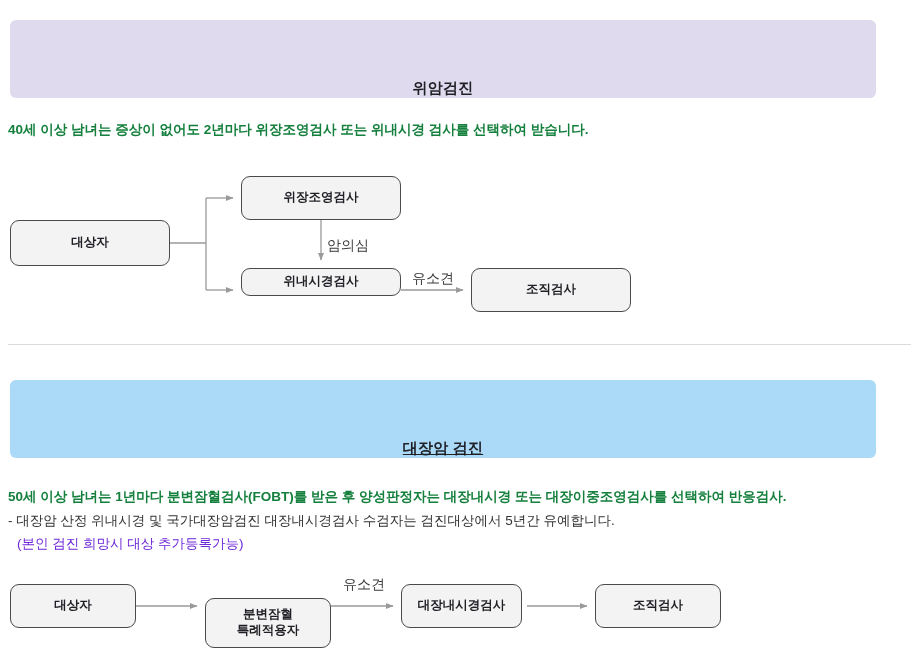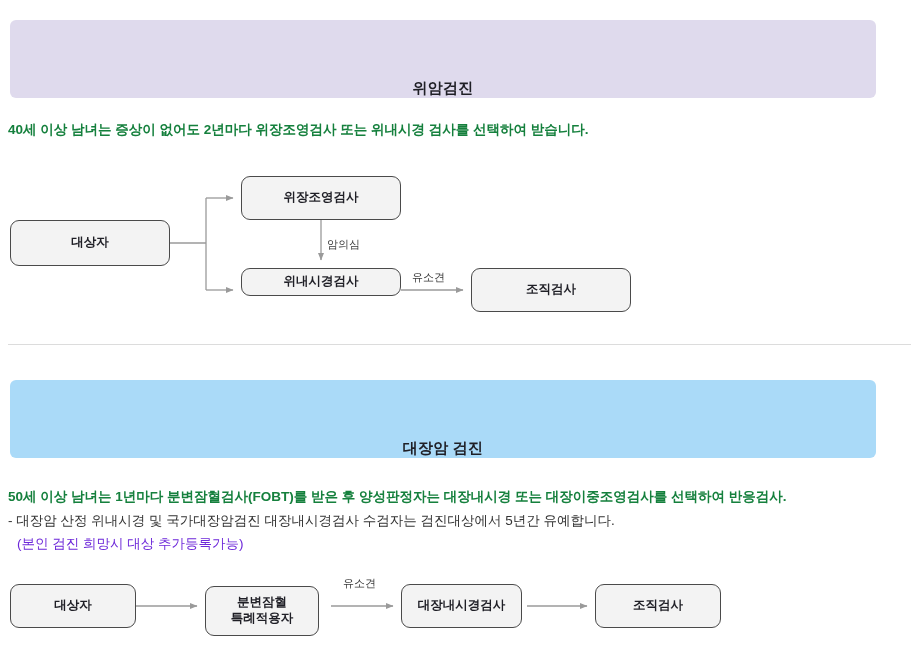--- a/index.html
+++ b/index.html
@@ -35,21 +35,21 @@
     justify-content: center;
     box-sizing: border-box;
   }
   .banner-title {
     font-size: 15px;
     font-weight: bold;
     color: #1f1f26;
     letter-spacing: 0.2px;
   }
   #banner-stomach { top: 20px; background: #dfdaed; }
-  #banner-colon   { top: 380px; background: #aadaf8; }
+  #banner-colon   { top: 380px; background: #aadaf8; text-decoration: underline; }
 
   
   .desc {
     position: absolute;
     left: 8px;
     font-size: 13.5px;
     color: #15803d;
     white-space: nowrap;
     line-height: 1.45;
   }
@@ -94,36 +94,36 @@
   }
 
   
   #node-target-stomach { left: 10px;  top: 60px; width: 160px; height: 46px; }
   #node-ugi            { left: 241px; top: 16px; width: 160px; height: 44px; font-family: Liberation Serif, serif; }
   #node-endoscopy      { left: 241px; top: 108px; width: 160px; height: 28px; }
   #node-biopsy-stomach { left: 471px; top: 108px; width: 160px; height: 44px; }
 
   
   #node-target-colon   { left: 10px;  top: 14px; width: 126px; height: 44px; }
-  #node-fobt           { left: 205px; top: 16px; width: 114px; height: 50px; }
+  #node-fobt           { left: 205px; top: 28px; width: 126px; height: 50px; }
   #node-colonoscopy    { left: 401px; top: 14px; width: 121px; height: 44px; }
   #node-biopsy-colon   { left: 595px; top: 14px; width: 126px; height: 44px; }
 
   
   .connectors {
     position: absolute;
     left: 0;
     top: 0;
     pointer-events: none;
   }
 
   
   .edge-label {
     position: absolute;
-    font-size: 11px;
+    font-size: 14px;
     color: #3a3a3a;
     white-space: nowrap;
     background: transparent;
   }
   #label-suspect      { left: 327px; top: 237px; }
   #label-finding-1    { left: 412px; top: 270px; }
   #label-finding-2    { left: 343px; top: 576px; }
 </style>
 </head>
 <body>

